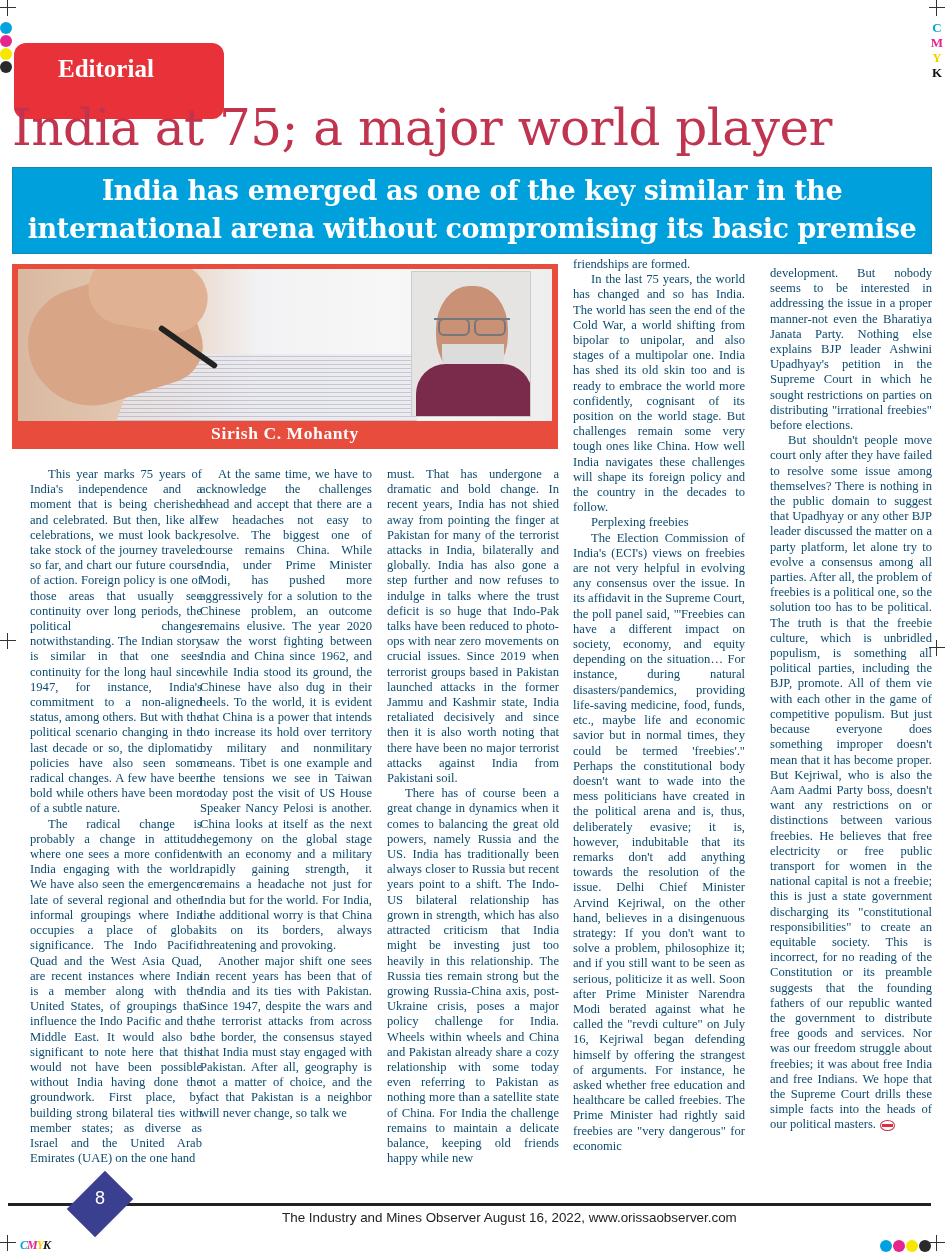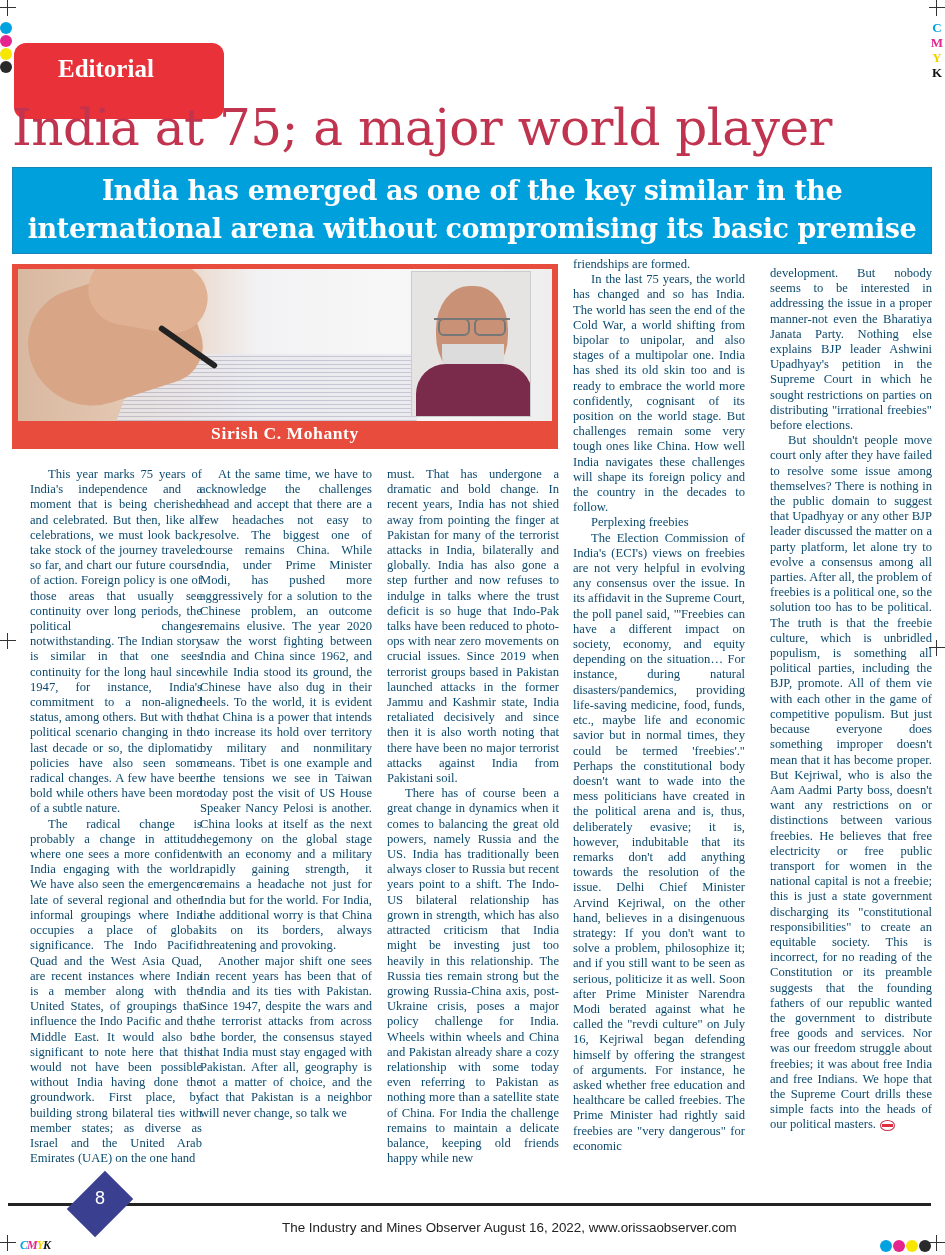--- a/index.html
+++ b/index.html
@@ -52,21 +52,21 @@
   .c4 { left: 573px; top: 257px; width: 172px; }
   .c5 { left: 770px; top: 266px; width: 162px; }
   .end-mark { display: inline-block; width: 15px; height: 11px; border: 1.5px solid #c0344f; border-radius: 50%; vertical-align: middle; position: relative; margin-left: 4px; }
   .end-mark::after { content: ""; position: absolute; left: 1px; right: 1px; top: 3px; height: 3px; background: #e22d3e; }
 
   
   .footer-rule { position: absolute; left: 8px; top: 1203px; width: 923px; height: 3px; background: #222; }
   .page-diamond { position: absolute; left: 72px; top: 1176px; width: 56px; height: 56px; }
   .page-diamond .shape { position: absolute; left: 8px; top: 8px; width: 40px; height: 40px; background: #3a3f8f; transform: rotate(45deg) scaleY(1.35); }
   .page-diamond span { position: absolute; left: 0; width: 56px; top: 12px; text-align: center; color: #fff; font-family: "Liberation Sans", sans-serif; font-size: 18px; }
-  .footer-text { position: absolute; left: 282px; top: 1210px; font-family: "Liberation Sans", sans-serif; font-size: 13.4px; color: #222; white-space: nowrap; margin-top: 10px; }
+  .footer-text { position: absolute; left: 282px; top: 1210px; font-family: "Liberation Sans", sans-serif; font-size: 13.4px; color: #222; white-space: nowrap; }
 </style>
 </head>
 <body>
 
 <div class="reg" style="left:0;top:0;"></div>
 <div class="reg" style="left:929px;top:0;"></div>
 <div class="reg" style="left:0;top:633px;"></div>
 <div class="reg" style="left:929px;top:640px;"></div>
 <div class="reg" style="left:0;top:1235px;"></div>
 <div class="reg" style="left:929px;top:1235px;"></div>

